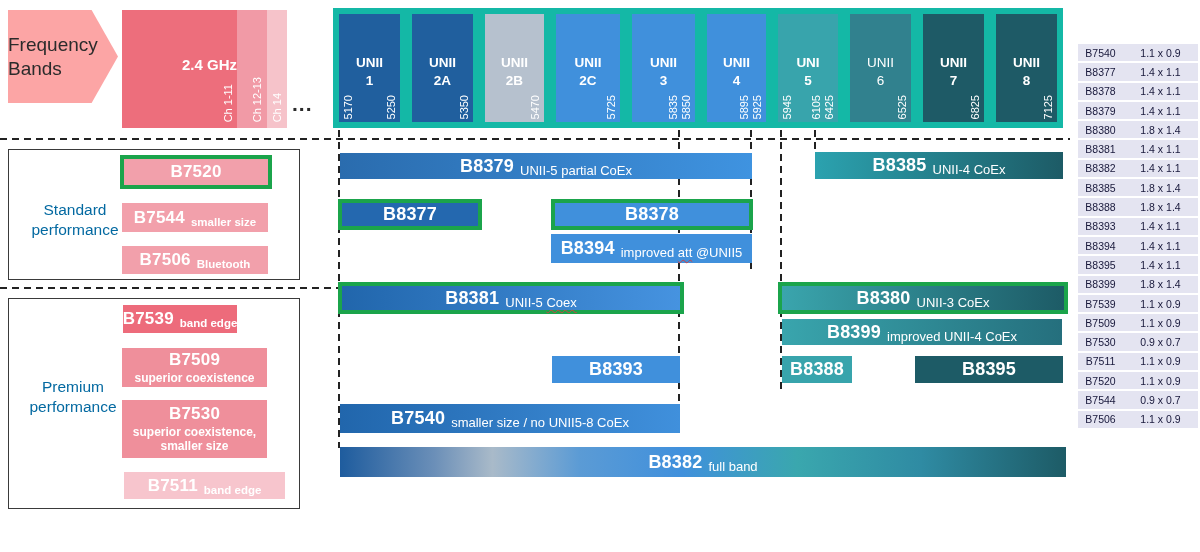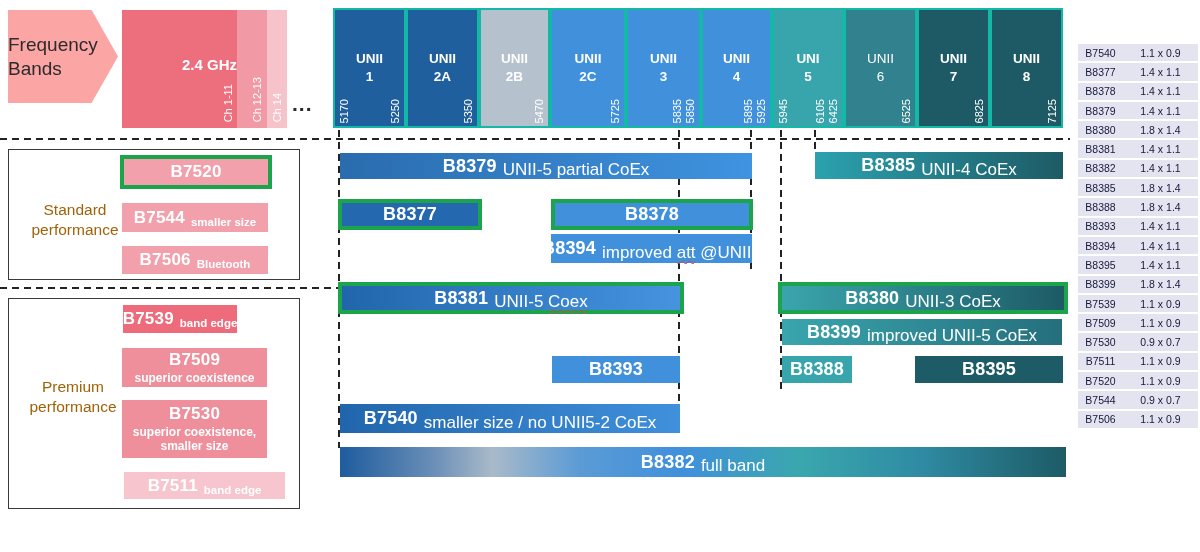--- a/index.html
+++ b/index.html
@@ -13,45 +13,45 @@
     font-size:19px;color:#2b2b2b;line-height:1.25;}
   #band24{position:absolute;left:122px;top:10px;width:165px;height:118px;}
   #band24 .seg{position:absolute;top:0;height:118px;}
   #band24-title{position:absolute;left:0;top:46px;width:115px;text-align:center;
     color:#fff;font-weight:bold;font-size:15px;padding-left:30px;}
   .vfreq{writing-mode:vertical-rl;transform:rotate(180deg);font-size:11px;line-height:1.1;
     color:#fff;display:inline-block;}
   .seg-ch{position:absolute;bottom:6px;}
   #ellipsis{position:absolute;left:292px;top:92px;font-size:21px;font-weight:bold;
     color:#2b2b2b;letter-spacing:1px;}
-  .band{position:absolute;top:8px;height:120px;box-sizing:border-box;border:2px solid #14b8a6;color:#fff;}
+  .band{position:absolute;top:8px;height:120px;box-sizing:border-box;border:6px solid #14b8a6;color:#fff;}
   .band-label{margin-top:40px;text-align:center;font-weight:bold;font-size:13.5px;line-height:1.3;}
   .band-label.light{font-weight:500;}
   .vfreq-left{position:absolute;left:3px;bottom:3px;}
   .vfreq-group{position:absolute;right:3px;bottom:3px;display:flex;gap:1px;}
 
   
   .hdash{position:absolute;height:2px;
     background:repeating-linear-gradient(90deg,#222 0 7px,transparent 7px 12px);}
   .vdash{position:absolute;width:2px;
     background:repeating-linear-gradient(180deg,#222 0 7px,transparent 7px 12px);}
 
   
   .gbox{position:absolute;border:1.4px solid #3a3a3a;background:#fff;box-sizing:border-box;}
   #standard-box{left:8px;top:149px;width:292px;height:131px;}
   #premium-box{left:8px;top:298px;width:292px;height:211px;}
-  .gbox-label{position:absolute;color:#a16207;font-size:15.5px;text-align:center;line-height:1.3;}
+  .gbox-label{position:absolute;color:#0369a1;font-size:15.5px;text-align:center;line-height:1.3;}
 
   
   .bar,.pbar{position:absolute;display:flex;align-items:center;justify-content:center;
     color:#fff;box-sizing:border-box;white-space:nowrap;}
   .hl{border:4px solid #1ba44b;}
   .bar-code{font-weight:bold;font-size:18px;letter-spacing:.2px;}
   .pbar .bar-code{font-size:17px;}
-  .bar-note{font-size:17px;margin-left:6px;position:relative;top:4px;}
+  .bar-note{font-size:13px;margin-left:6px;position:relative;top:4px;}
   .pbar .bar-note{font-weight:bold;font-size:11.5px;}
   .pbar.stacked{flex-direction:column;line-height:1.2;white-space:normal;}
   .pbar.stacked .bar-note{top:0;margin-left:0;white-space:pre-line;text-align:center;font-size:12px;}
   .sq{text-decoration:underline wavy #d33f3f 1px;text-underline-offset:2px;}
 
   
   #pkg-table{position:absolute;left:1078px;top:44px;width:120px;font-size:10.5px;color:#17173a;}
   .thead{display:flex;background:#e4e4f1;height:36px;align-items:center;text-align:center;
     line-height:1.2;margin-bottom:2px;}
   .thead span{white-space:pre-line;}
@@ -249,34 +249,34 @@
       <div class="bar hl" style="left: 338px; top: 282px; width: 346px; height: 32px; background: linear-gradient(90deg, rgb(33, 102, 172), rgb(70, 147, 224));">
         <span class="bar-code">B8381</span>
         <span class="bar-note">UNII-5 <span class="sq">Coex</span></span>
       </div>
       <div class="bar hl" style="left: 778px; top: 282px; width: 290px; height: 32px; background: linear-gradient(90deg, rgb(58, 165, 173), rgb(29, 91, 102));">
         <span class="bar-code">B8380</span>
         <span class="bar-note">UNII-3 CoEx</span>
       </div>
       <div class="bar" style="left: 782px; top: 319px; width: 280px; height: 26px; background: linear-gradient(90deg, rgb(57, 165, 173), rgb(37, 111, 125));">
         <span class="bar-code">B8399</span>
-        <span class="bar-note">improved UNII-5 CoEx</span>
+        <span class="bar-note">improved UNII-4 CoEx</span>
       </div>
       <div class="bar" style="left: 552px; top: 356px; width: 128px; height: 27px; background: rgb(64, 144, 220);">
         <span class="bar-code">B8393</span>
       </div>
       <div class="bar" style="left: 782px; top: 356px; width: 70px; height: 27px; background: rgb(56, 164, 172);">
         <span class="bar-code">B8388</span>
       </div>
       <div class="bar" style="left: 915px; top: 356px; width: 148px; height: 27px; background: rgb(29, 91, 102);">
         <span class="bar-code">B8395</span>
       </div>
       <div class="bar" style="left: 340px; top: 404px; width: 340px; height: 29px; background: linear-gradient(90deg, rgb(33, 102, 172), rgb(64, 144, 220));">
         <span class="bar-code">B7540</span>
-        <span class="bar-note">smaller size / no UNII5-2 CoEx</span>
+        <span class="bar-note">smaller size / no UNII5-8 CoEx</span>
       </div>
       <div class="bar" style="left: 340px; top: 447px; width: 726px; height: 30px; background: linear-gradient(90deg, rgb(30, 92, 158), rgb(107, 143, 184) 13%, rgb(169, 186, 201) 21%, rgb(91, 155, 213) 33%, rgb(64, 144, 220) 47%, rgb(58, 167, 174) 63%, rgb(47, 139, 163) 80%, rgb(29, 91, 102));">
         <span class="bar-code">B8382</span>
         <span class="bar-note">full band</span>
       </div>
     </div>
 
   <div id="pkg-table">
     <div>
         <div class="trow">

